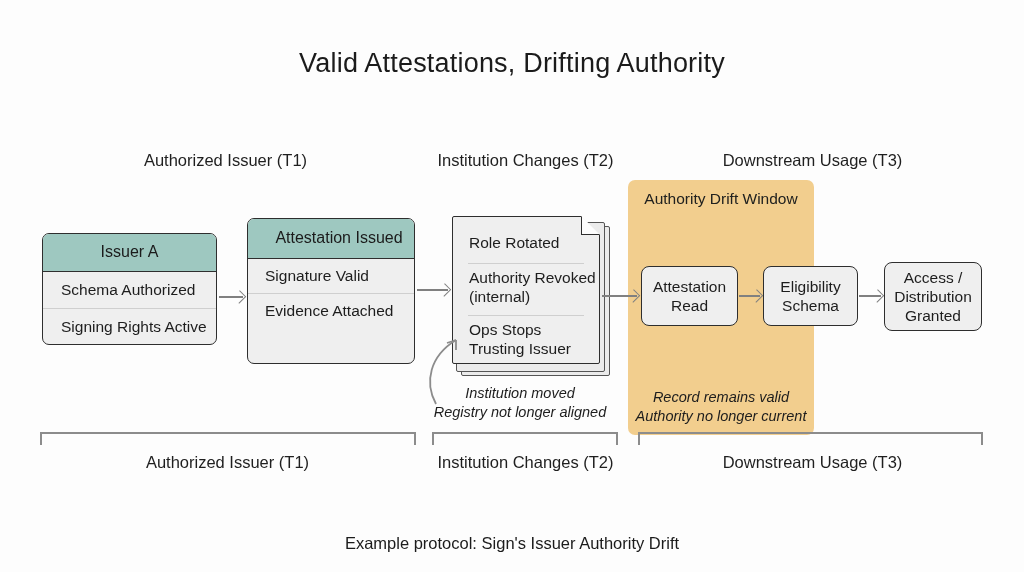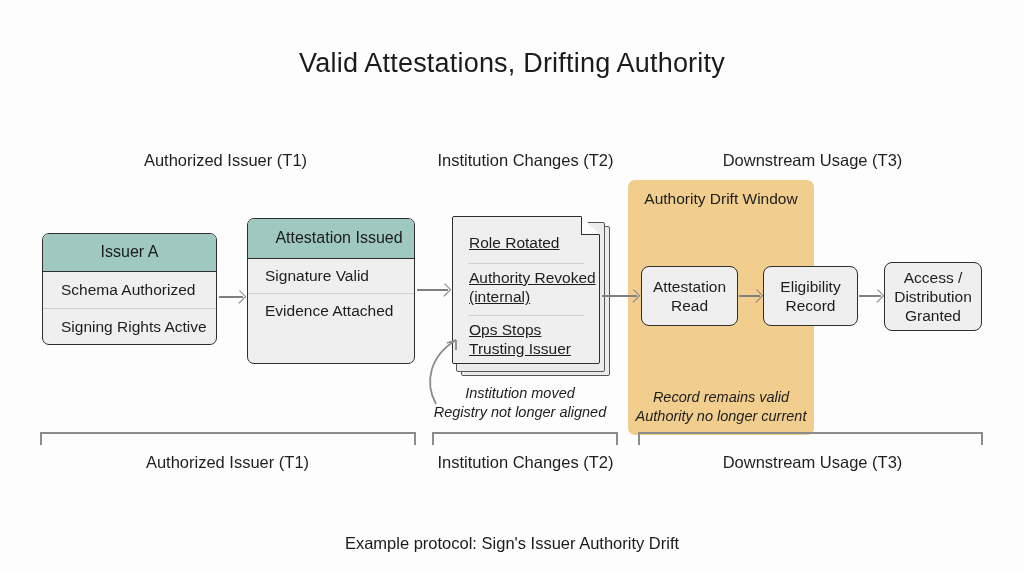--- a/index.html
+++ b/index.html
@@ -82,21 +82,21 @@
   }
   #doc-fold{
     position:absolute;left:581px;top:216px;width:19px;height:19px;
     border-left:1.6px solid #2e2e2e;border-bottom:1.6px solid #2e2e2e;
     background:#fdfdfd;
     clip-path:polygon(0 0, 100% 100%, 0 100%);
     box-sizing:border-box;
   }
   .doc-row{
     position:absolute;left:452px;width:148px;box-sizing:border-box;
-    padding-left:17px;font-size:15.5px;color:#1d1d1d;line-height:19px;text-decoration:underline;
+    padding-left:17px;font-size:15.5px;color:#1d1d1d;line-height:19px;
   }
   #doc-row-0{top:233px;height:34px;}
   #doc-row-1{top:268px;height:46px;}
   #doc-row-2{top:320px;height:46px;}
   .doc-sep{
     position:absolute;left:468px;width:116px;height:1.2px;background:#cfcfcf;
   }
   #doc-sep-0{top:263px;}
   #doc-sep-1{top:315px;}
 
@@ -229,21 +229,21 @@
   </div>
 
   <div class="arrow" id="arrow-4">
     <div class="ln"></div>
       <div class="hd"></div>
   </div>
 
   <div class="pbox" id="pbox-eligibility">
     <div>
       <div>Eligibility</div>
-      <div>Record</div>
+      <div>Schema</div>
     </div>
   </div>
 
   <div class="arrow" id="arrow-5">
     <div class="ln"></div>
       <div class="hd"></div>
   </div>
 
   <div class="pbox" id="pbox-access">
     <div>

